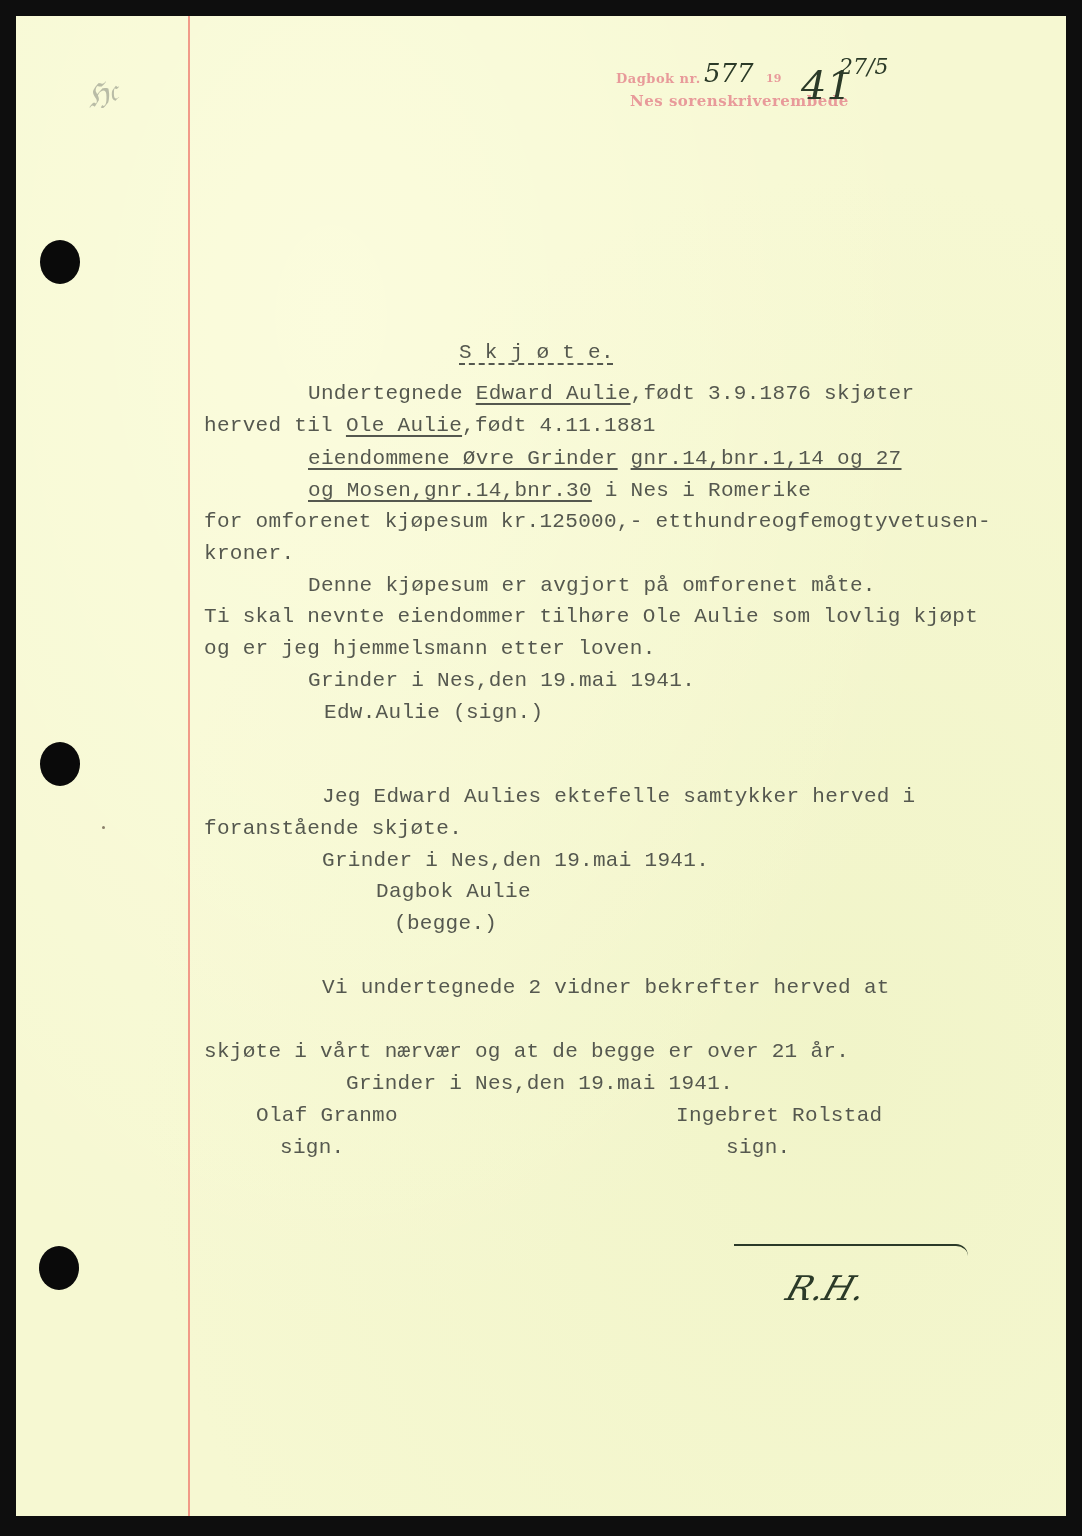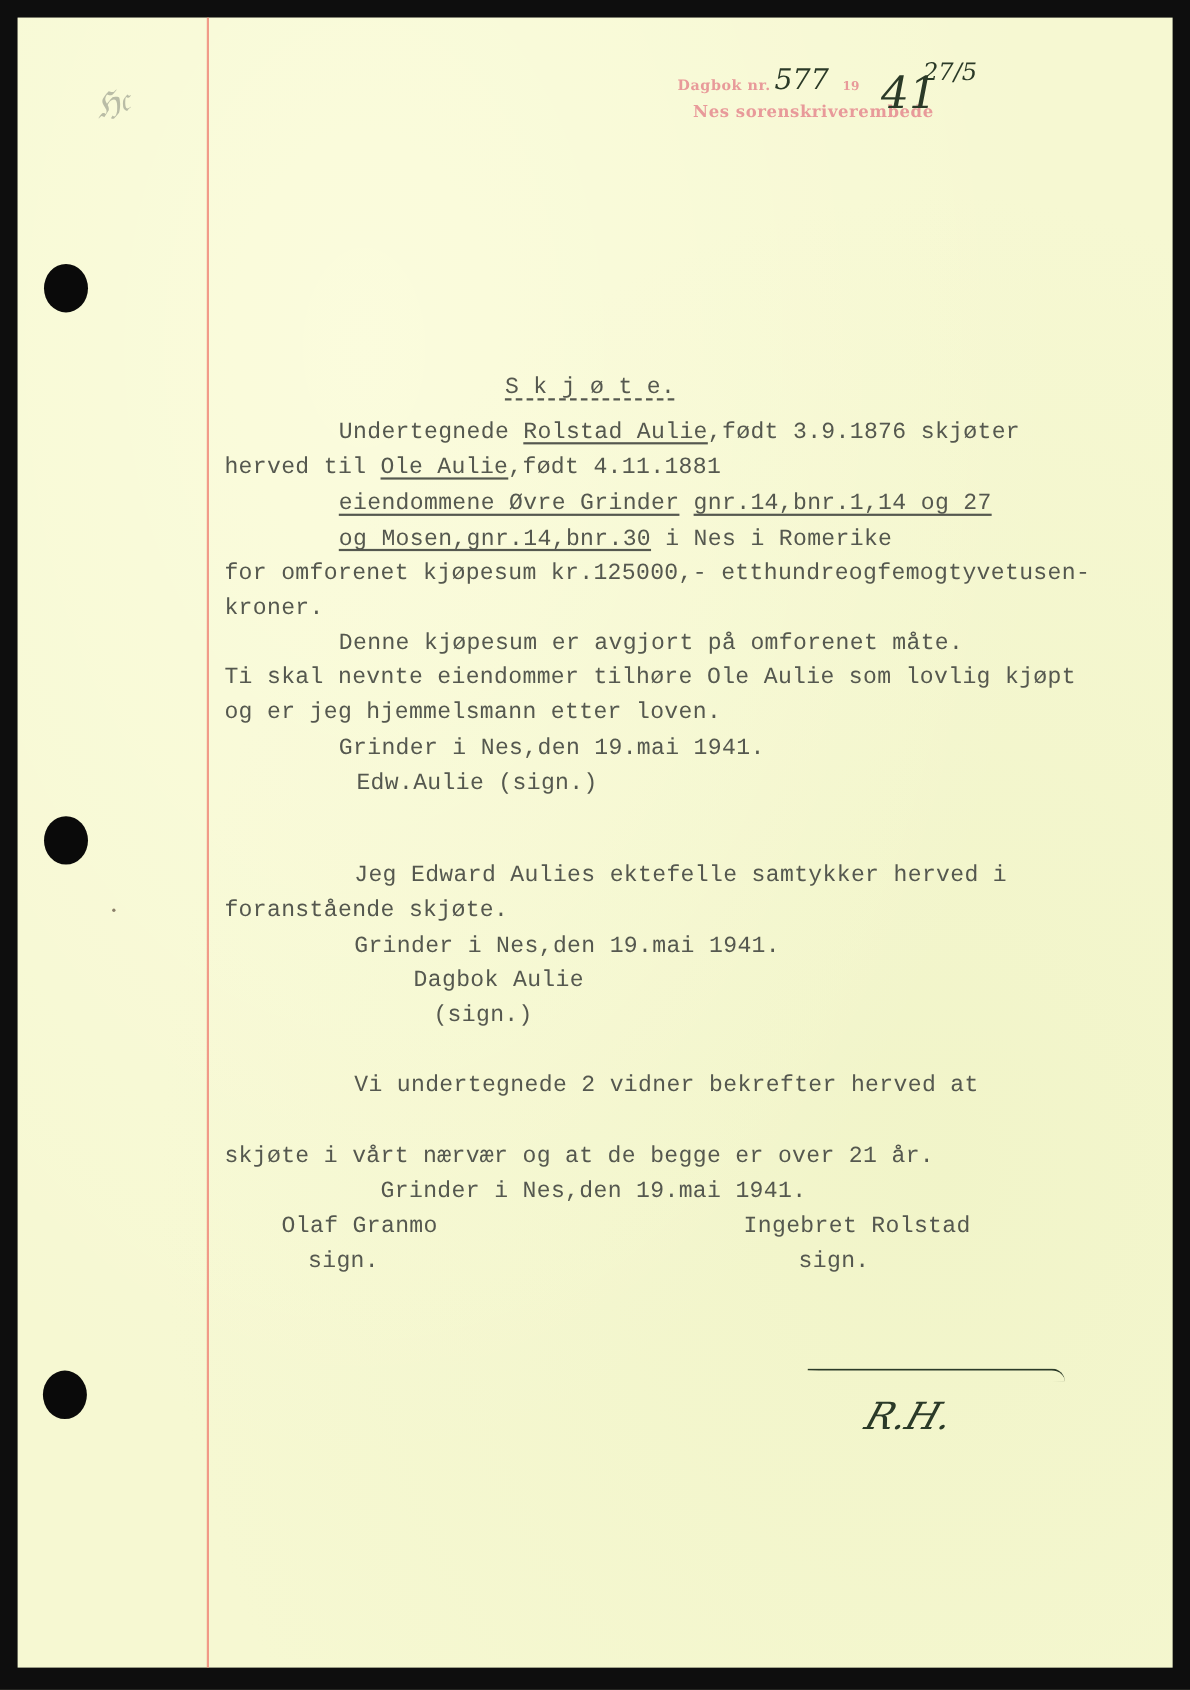--- a/index.html
+++ b/index.html
@@ -174,21 +174,21 @@
     <div class="hand-19">19</div>
     <div class="stamp stamp-line2">Nes sorenskriverembede</div>
 
     <div class="hand hand-diary-no">577</div>
     <div class="hand hand-year">41</div>
     <div class="hand hand-date">27/5</div>
 
 
     <div class="typed title-typed" style="left:404px; top:325px;margin-left:39px;">S k j ø t e.</div>
 
-    <div class="typed" style="left:292px; top:366px;"><span>Undertegnede </span><span class="u">Rolstad Aulie</span><span>,født 3.9.1876 skjøter</span></div>
+    <div class="typed" style="left:292px; top:366px;"><span>Undertegnede </span><span class="u">Edward Aulie</span><span>,født 3.9.1876 skjøter</span></div>
 
     <div class="typed" style="left:188px; top:398px;"><span>herved til </span><span class="u">Ole Aulie</span><span>,født 4.11.1881</span></div>
 
     <div class="typed" style="left:292px; top:431px;"><span class="u">eiendommene Øvre Grinder</span><span> </span><span class="u">gnr.14,bnr.1,14 og 27</span></div>
 
     <div class="typed" style="left:292px; top:463px;"><span class="u">og Mosen,gnr.14,bnr.30</span><span> i Nes i Romerike</span></div>
 
     <div class="typed" style="left:188px; top:494px;">for omforenet kjøpesum kr.125000,- etthundreogfemogtyvetusen-</div>
     <div class="typed" style="left:188px; top:526px;">kroner.</div>
 
@@ -196,21 +196,21 @@
     <div class="typed" style="left:188px; top:589px;">Ti skal nevnte eiendommer tilhøre Ole Aulie som lovlig kjøpt</div>
     <div class="typed" style="left:188px; top:621px;">og er jeg hjemmelsmann etter loven.</div>
 
     <div class="typed" style="left:292px; top:653px;">Grinder i Nes,den 19.mai 1941.</div>
     <div class="typed" style="left:308px; top:685px;">Edw.Aulie (sign.)</div>
 
     <div class="typed" style="left:306px; top:769px;">Jeg Edward Aulies ektefelle samtykker herved i</div>
     <div class="typed" style="left:188px; top:801px;">foranstående skjøte.</div>
     <div class="typed" style="left:306px; top:833px;">Grinder i Nes,den 19.mai 1941.</div>
     <div class="typed" style="left:360px; top:864px;">Dagbok Aulie</div>
-    <div class="typed" style="left:378px; top:896px;">(sign.)</div>
+    <div class="typed" style="left:378px; top:896px;">(begge.)</div>
 
     <div class="typed" style="left:306px; top:960px;">Vi undertegnede 2 vidner bekrefter herved at</div>
     <div class="typed" style="left:188px; top:1024px;">skjøte i vårt nærvær og at de begge er over 21 år.</div>
     <div class="typed" style="left:330px; top:1056px;">Grinder i Nes,den 19.mai 1941.</div>
 
     <div class="typed" style="left:240px; top:1088px;">Olaf Granmo</div>
     <div class="typed" style="left:264px; top:1120px;">sign.</div>
     <div class="typed" style="left:660px; top:1088px;">Ingebret Rolstad</div>
     <div class="typed" style="left:710px; top:1120px;">sign.</div>
 

